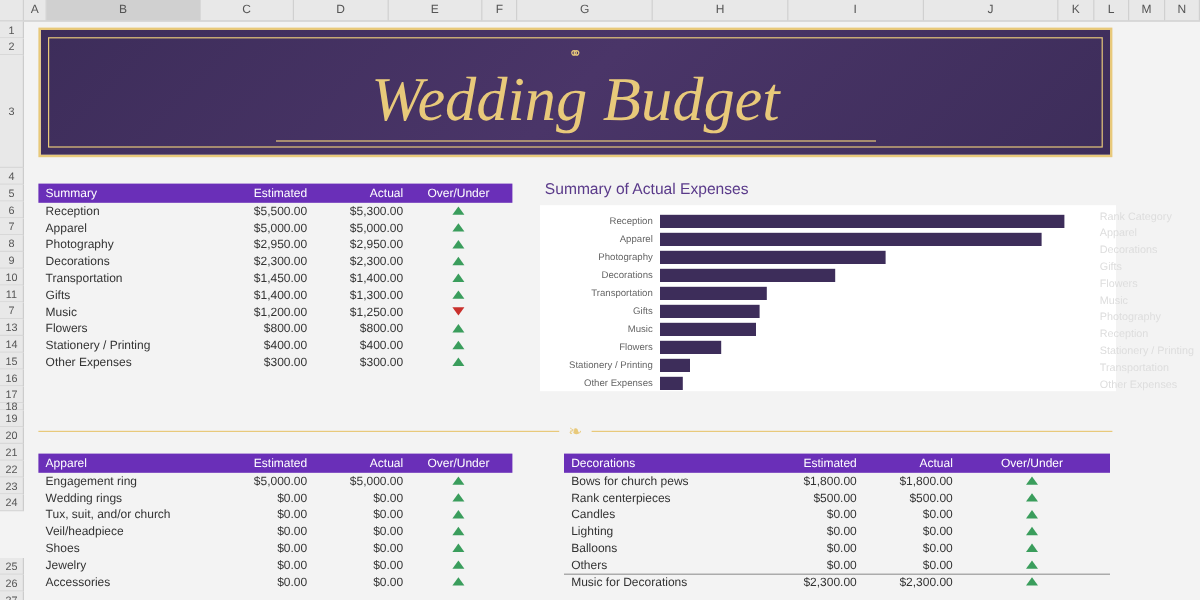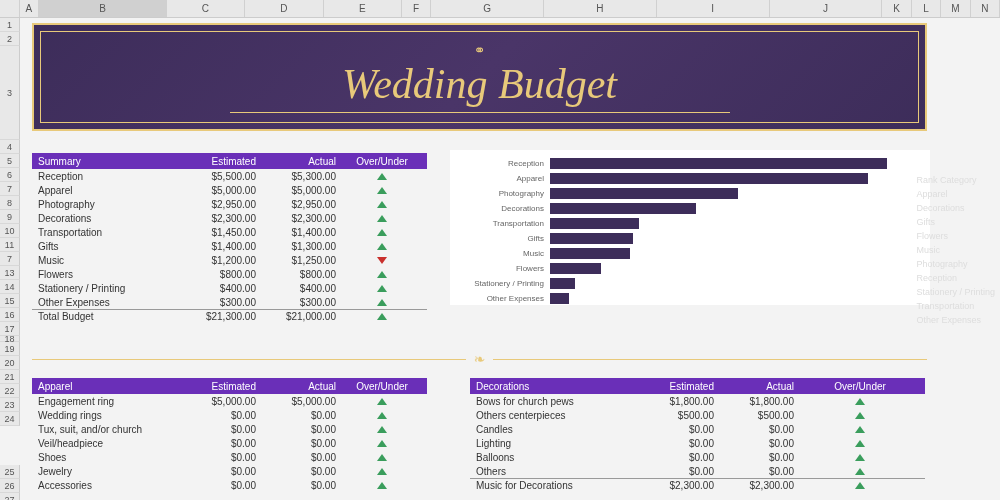--- a/index.html
+++ b/index.html
@@ -10,21 +10,21 @@
 .col-header.selected { background: #d0d0d0; }
 
 .row-headers { position: absolute; left: 0; top: 18px; width: 20px; }
 .row-header { height: 14px; text-align: center; color: #555; font-size: 9px; line-height: 14px; border-bottom: 1px solid #d8d8d8; background: #e8e8e8; border-right: 1px solid #ccc; }
 
 .content { position: absolute; left: 20px; top: 18px; right: 0; }
 
 .banner { position: absolute; left: 12px; top: 5px; width: 895px; height: 108px; background: linear-gradient(135deg, #3d2d5a 0%, #4a3568 50%, #3d2d5a 100%); border: 2px solid #e8c97a; }
 .banner-inner { position: absolute; inset: 6px; border: 1px solid #e8c97a; display: flex; flex-direction: column; align-items: center; justify-content: center; }
 .banner-rings { color: #e8c97a; font-size: 14px; margin-bottom: 2px; }
-.banner-title { font-family: 'Brush Script MT', cursive; font-size: 42px; color: #e8c97a; font-style: italic; }
+.banner-title { font-family: 'Brush Script MT', cursive; font-size: 52px; color: #e8c97a; font-style: italic; }
 .banner-underline { width: 500px; height: 1px; background: #e8c97a; margin-top: 4px; }
 
 .summary-table { position: absolute; left: 12px; top: 135px; width: 395px; }
 .tbl-header { display: flex; background: #6a2fb8; color: #fff; font-size: 10px; height: 16px; align-items: center; }
 .tbl-header > div { padding: 0 6px; }
 .tbl-row { display: flex; height: 14px; align-items: center; font-size: 10px; color: #333; }
 .tbl-row > div { padding: 0 6px; }
 .col-name { width: 150px; }
 .col-est { width: 80px; text-align: right; }
 .col-act { width: 80px; text-align: right; }
@@ -178,29 +178,24 @@
           <div class="col-act">$400.00</div>
           <div class="col-ou"><span class="tri-up"></span></div>
         </div>
         <div class="tbl-row">
           <div class="col-name">Other Expenses</div>
           <div class="col-est">$300.00</div>
           <div class="col-act">$300.00</div>
           <div class="col-ou"><span class="tri-up"></span></div>
         </div>
       </div>
-    <div class="tbl-row total-row">
-      <div class="col-name">Total Budget</div>
-      <div class="col-est">$21,300.00</div>
-      <div class="col-act">$21,000.00</div>
-      <div class="col-ou"><span class="tri-up"></span></div>
-    </div>
   </div>
 
   <div class="chart-area">
+    <div class="chart-title">Summary of Actual Expenses</div>
     <div class="chart-box" id="chart-box">
         <div class="chart-row">
           <div class="chart-label">Reception</div>
           <div class="chart-bar" style="width:337.27272727272725px"></div>
         </div>
         <div class="chart-row">
           <div class="chart-label">Apparel</div>
           <div class="chart-bar" style="width:318.1818181818182px"></div>
         </div>
         <div class="chart-row">
@@ -305,21 +300,21 @@
       <div class="col-ou">Over/Under</div>
     </div>
     <div id="decorations-rows">
         <div class="tbl-row">
           <div class="col-name">Bows for church pews</div>
           <div class="col-est">$1,800.00</div>
           <div class="col-act">$1,800.00</div>
           <div class="col-ou"><span class="tri-up"></span></div>
         </div>
         <div class="tbl-row">
-          <div class="col-name">Others centerpieces</div>
+          <div class="col-name">Rank centerpieces</div>
           <div class="col-est">$500.00</div>
           <div class="col-act">$500.00</div>
           <div class="col-ou"><span class="tri-up"></span></div>
         </div>
         <div class="tbl-row">
           <div class="col-name">Candles</div>
           <div class="col-est">$0.00</div>
           <div class="col-act">$0.00</div>
           <div class="col-ou"><span class="tri-up"></span></div>
         </div>

